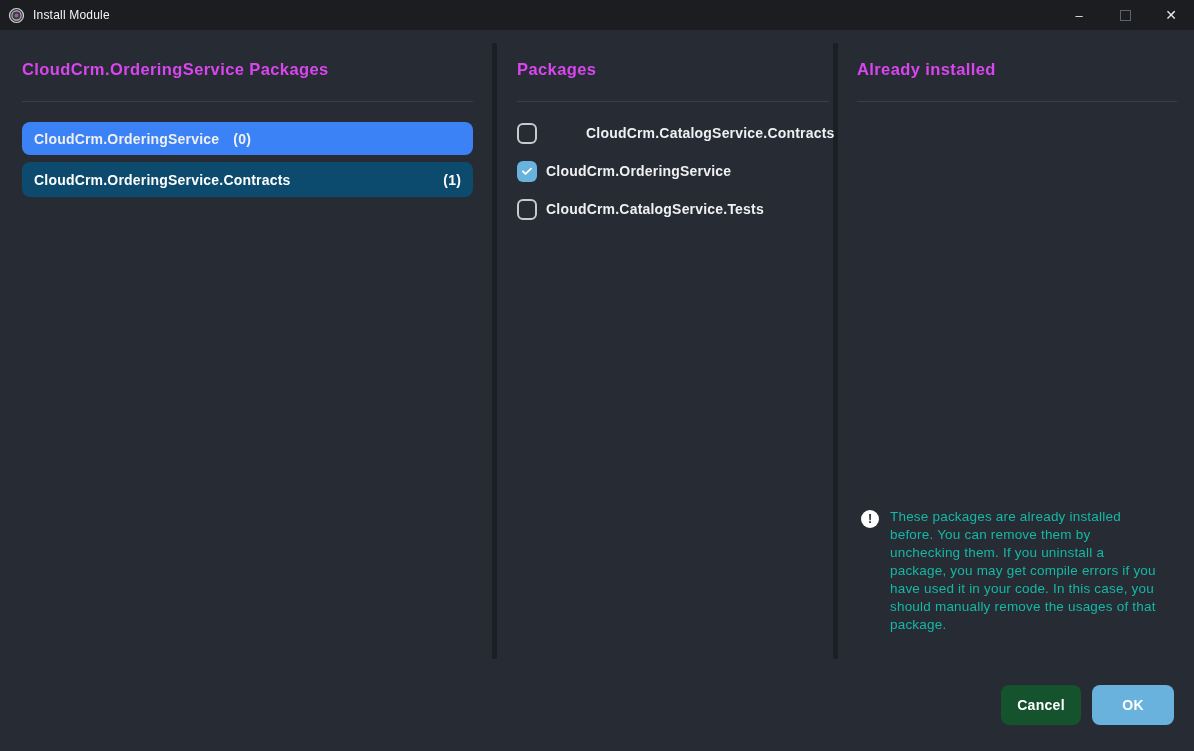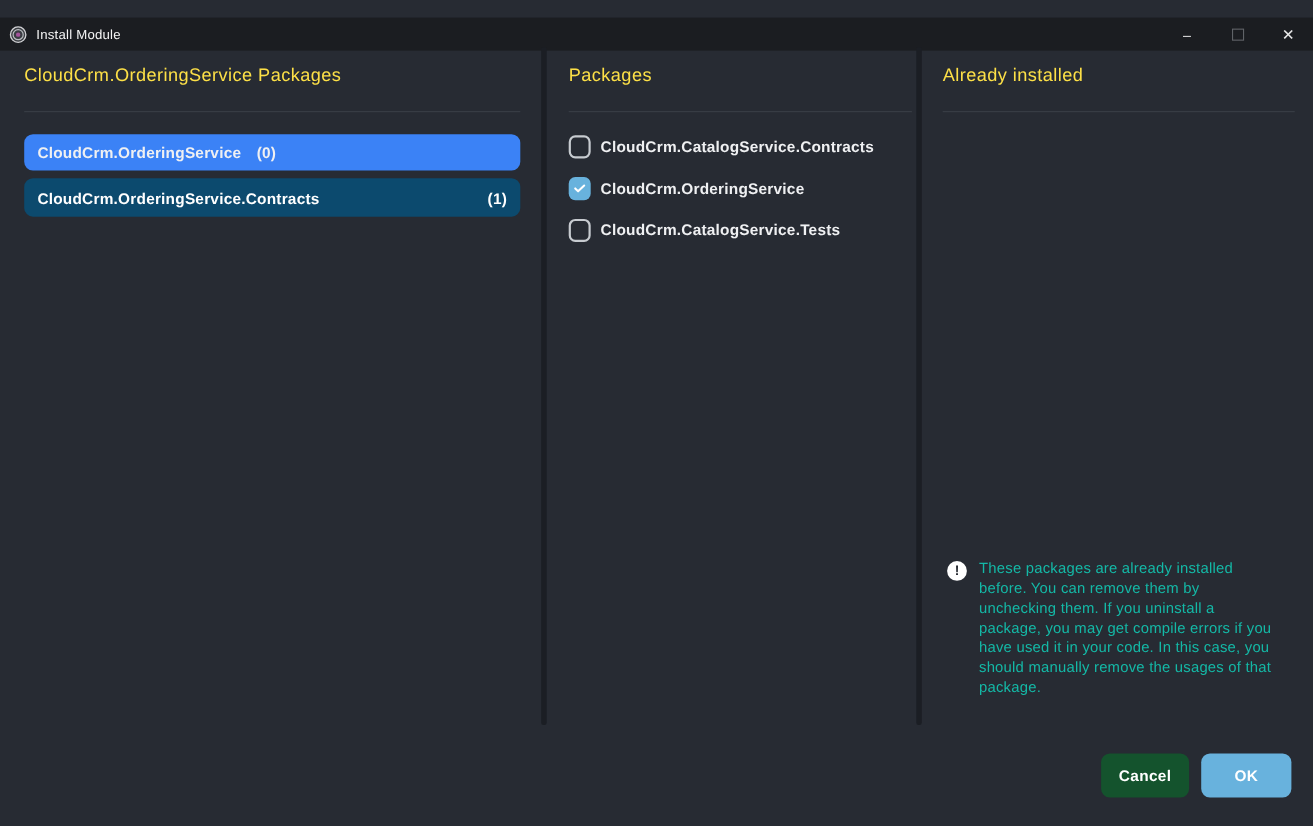--- a/index.html
+++ b/index.html
@@ -7,40 +7,40 @@
   body {
     background:#272b33;
     font-family:"Liberation Sans","DejaVu Sans",sans-serif;
     color:#f2f2f4;
     position:relative;
   }
 
   
   .titlebar {
     position:absolute; left:0; top:0; width:1194px; height:30px;
-    background:#1b1d21; display:flex; align-items:center;margin-top:16px;
+    background:#1b1d21; display:flex; align-items:center;
   }
   .titlebar .app-icon { width:17px; height:17px; margin-left:8px; flex:0 0 auto; }
   .titlebar .title {
     margin-left:8px; font-size:12px; letter-spacing:0.2px; color:#f5f5f5;
   }
   .titlebar .spacer { flex:1; }
   .win-btn {
     width:46px; height:30px; display:flex; align-items:center; justify-content:center;
     color:#e8e8e8; font-size:13px; cursor:pointer;
   }
   .win-btn.maximize .square {
     width:11px; height:11px; border:1px solid #606368;
   }
   .win-btn.close { font-size:14px; }
 
   
   .panel { position:absolute; top:60px; }
   .panel-header {
-    font-size:16.5px; font-weight:400; letter-spacing:0.4px; color:#fde047;
+    font-size:16.5px; font-weight:700; letter-spacing:0.4px; color:#d946ef;
     height:41px;
   }
   .panel-rule { border:none; border-top:1px solid #3a3f46; position:absolute; left:0; right:0; top:41px; }
 
   .panel.left  { left:22px;  width:451px; }
   .panel.mid   { left:517px; width:312px; }
   .panel.right { left:857px; width:320px; }
 
   .v-divider {
     position:absolute; top:43px; width:5px; height:616px;
@@ -60,21 +60,21 @@
   .list-item .count { margin-left:14px; font-weight:600; }
   .list-item.sel { background:#0c4a6e; height:35px; color:#ffffff;justify-content:space-between; }
   .list-item.i0 { top:62px; }
   .list-item.i1 { top:102px; }
 
   
   .chk-row {
     position:absolute; left:0; height:22px; display:flex; align-items:center;
     cursor:pointer;
   }
-  .chk-row.r0 { top:62px; }
+  .chk-row.r0 { top:62px;gap:40px; }
   .chk-row.r1 { top:100px; }
   .chk-row.r2 { top:138px; }
   .checkbox {
     width:20px; height:21px; border-radius:6px; border:2px solid #c7cbd0;
     background:transparent; flex:0 0 auto;
     display:flex; align-items:center; justify-content:center;
   }
   .checkbox svg { display:none; width:14px; height:14px; }
   .checkbox.checked { border:none; background:#68b2dd; }
   .checkbox.checked svg { display:block; }

